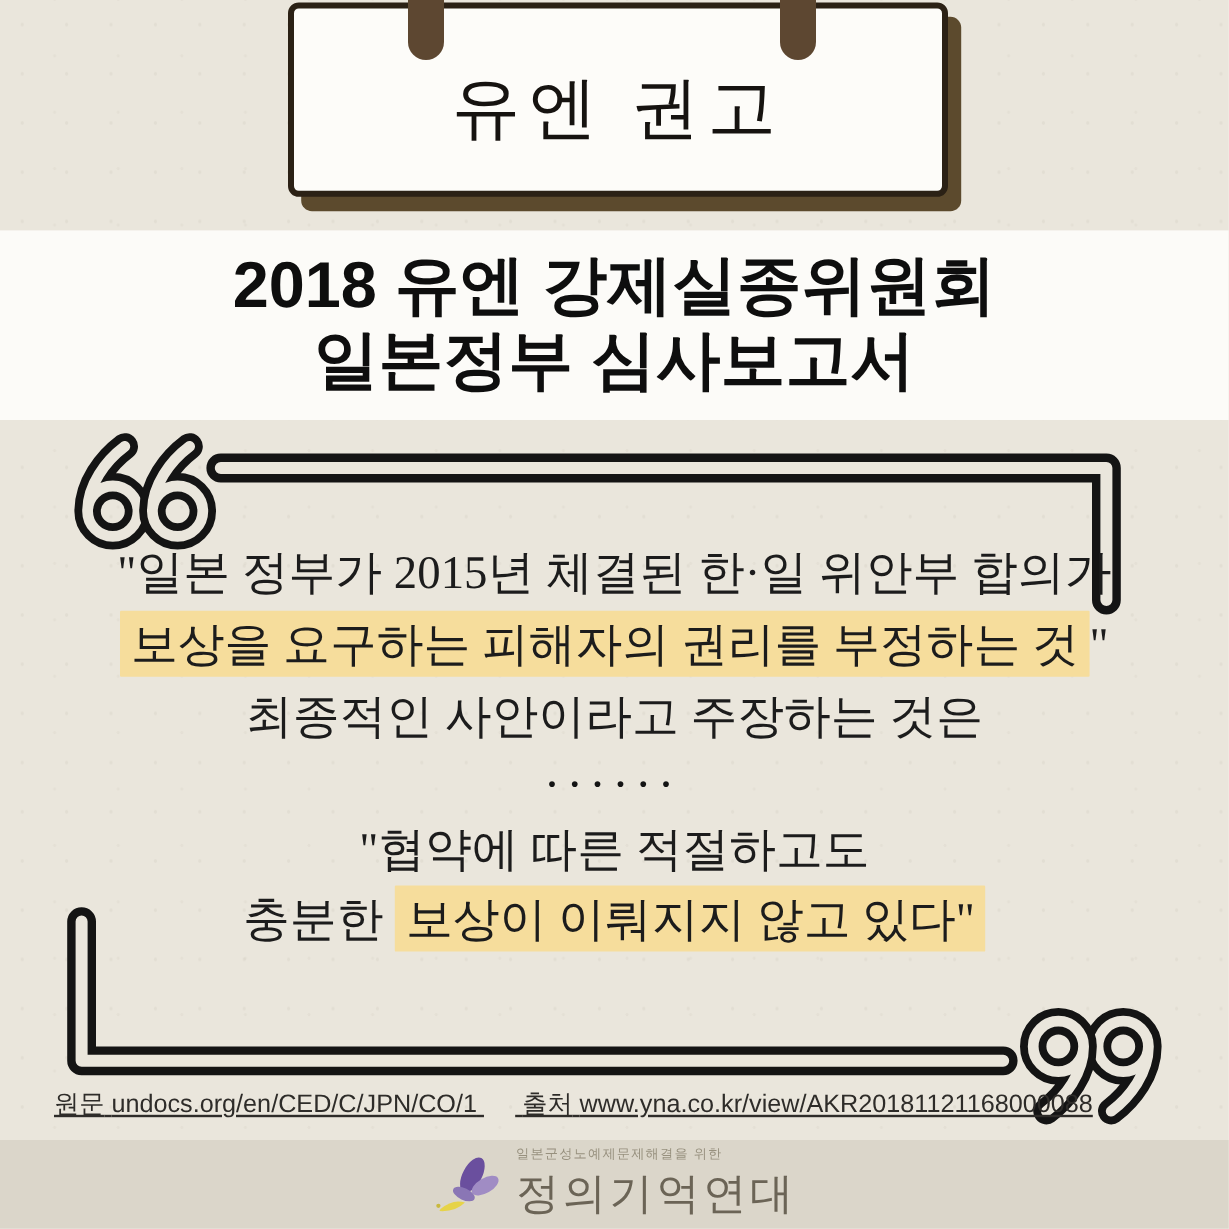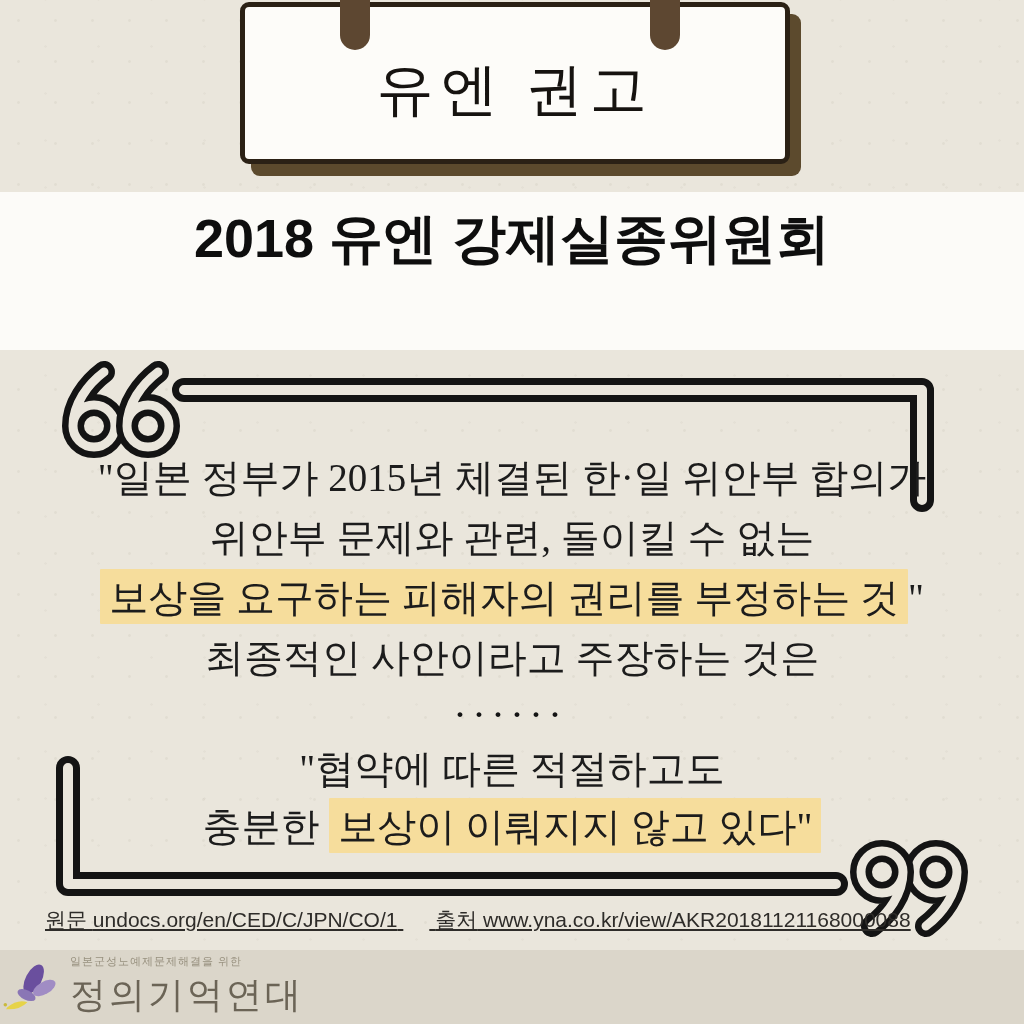--- a/index.html
+++ b/index.html
@@ -61,21 +61,21 @@
   
   .sources{
     position:absolute; left:45px; top:906px; font-size:21px; color:#2E2C29;
     letter-spacing:0; white-space:nowrap; z-index:2;text-decoration:underline;
   }
   .sources .gap{display:inline-block; width:26px;}
 
   
   .footer{
     position:absolute; left:0; top:950px; width:1024px; height:74px;
-    display:flex; align-items:center; z-index:2;
+    display:flex; align-items:center; justify-content:center; z-index:2;
   }
   .logo-wrap{display:flex; align-items:center;}
   .logo-svg{width:62px; height:56px; margin-right:8px; margin-top:2px;}
   .logo-text{display:flex; flex-direction:column; align-items:flex-start;}
   .logo-tagline{font-size:11px; color:#97907E; letter-spacing:1px; margin-bottom:2px;}
   .logo-orgname{font-size:36px; color:#6B6456; letter-spacing:3px; font-weight:500;}
 </style>
 </head>
 <body>
 
@@ -112,25 +112,25 @@
   </svg>
 
   <div class="header-box">
     <div class="header-title">유엔 권고</div>
   </div>
   <div class="clip left"></div>
   <div class="clip right"></div>
 
   <div class="band-title">
     <div>2018 유엔 강제실종위원회</div>
+    <div>일본정부 심사보고서</div>
   </div>
 
   <div class="quote-block">
     <div class="q-line">"일본 정부가 2015년 체결된 한·일 위안부 합의가</div>
-    <div class="q-line">위안부 문제와 관련, 돌이킬 수 없는</div>
     <div class="q-line"><span class="hl">보상을 요구하는 피해자의 권리를 부정하는 것</span><span>"</span></div>
     <div class="q-line">최종적인 사안이라고 주장하는 것은</div>
     <div class="ellipsis-line">······</div>
     <div class="q-line tight">"협약에 따른 적절하고도</div>
     <div class="q-line tight"><span>충분한 </span><span class="hl">보상이 이뤄지지 않고 있다"</span></div>
   </div>
 
   <div class="sources">
     <span>원문</span>
     <span>undocs.org/en/CED/C/JPN/CO/1</span>

